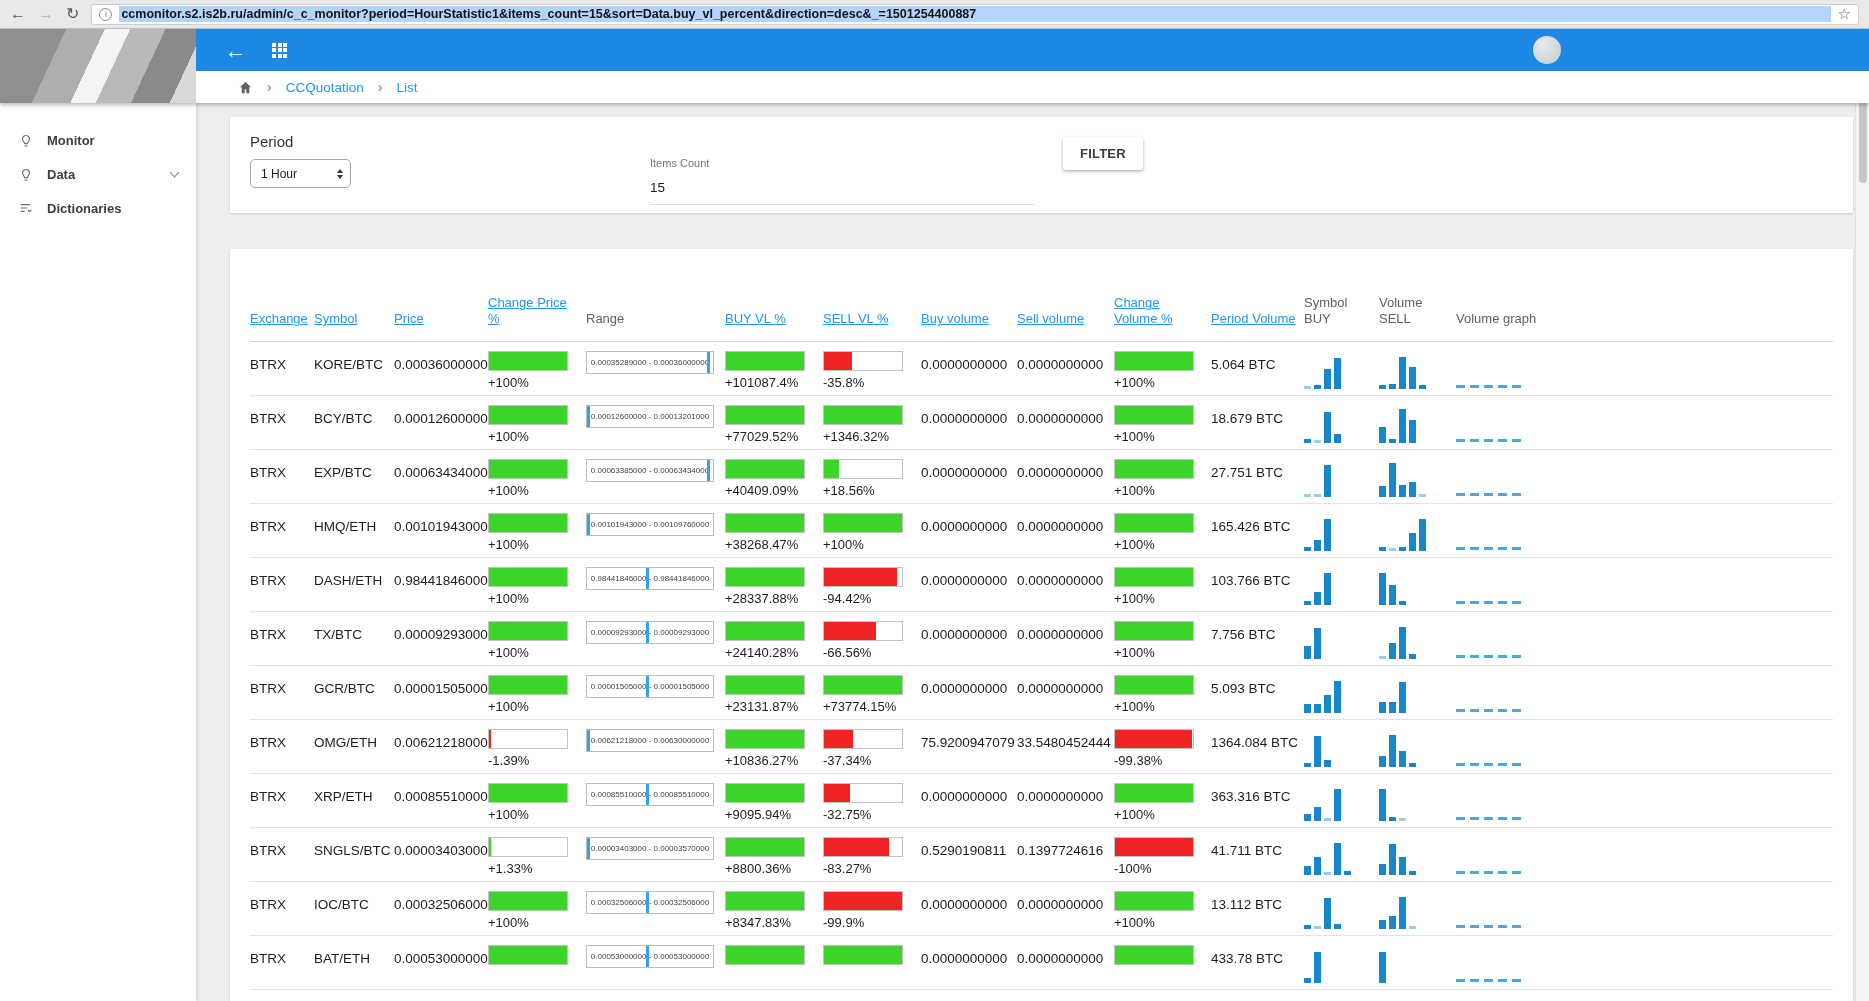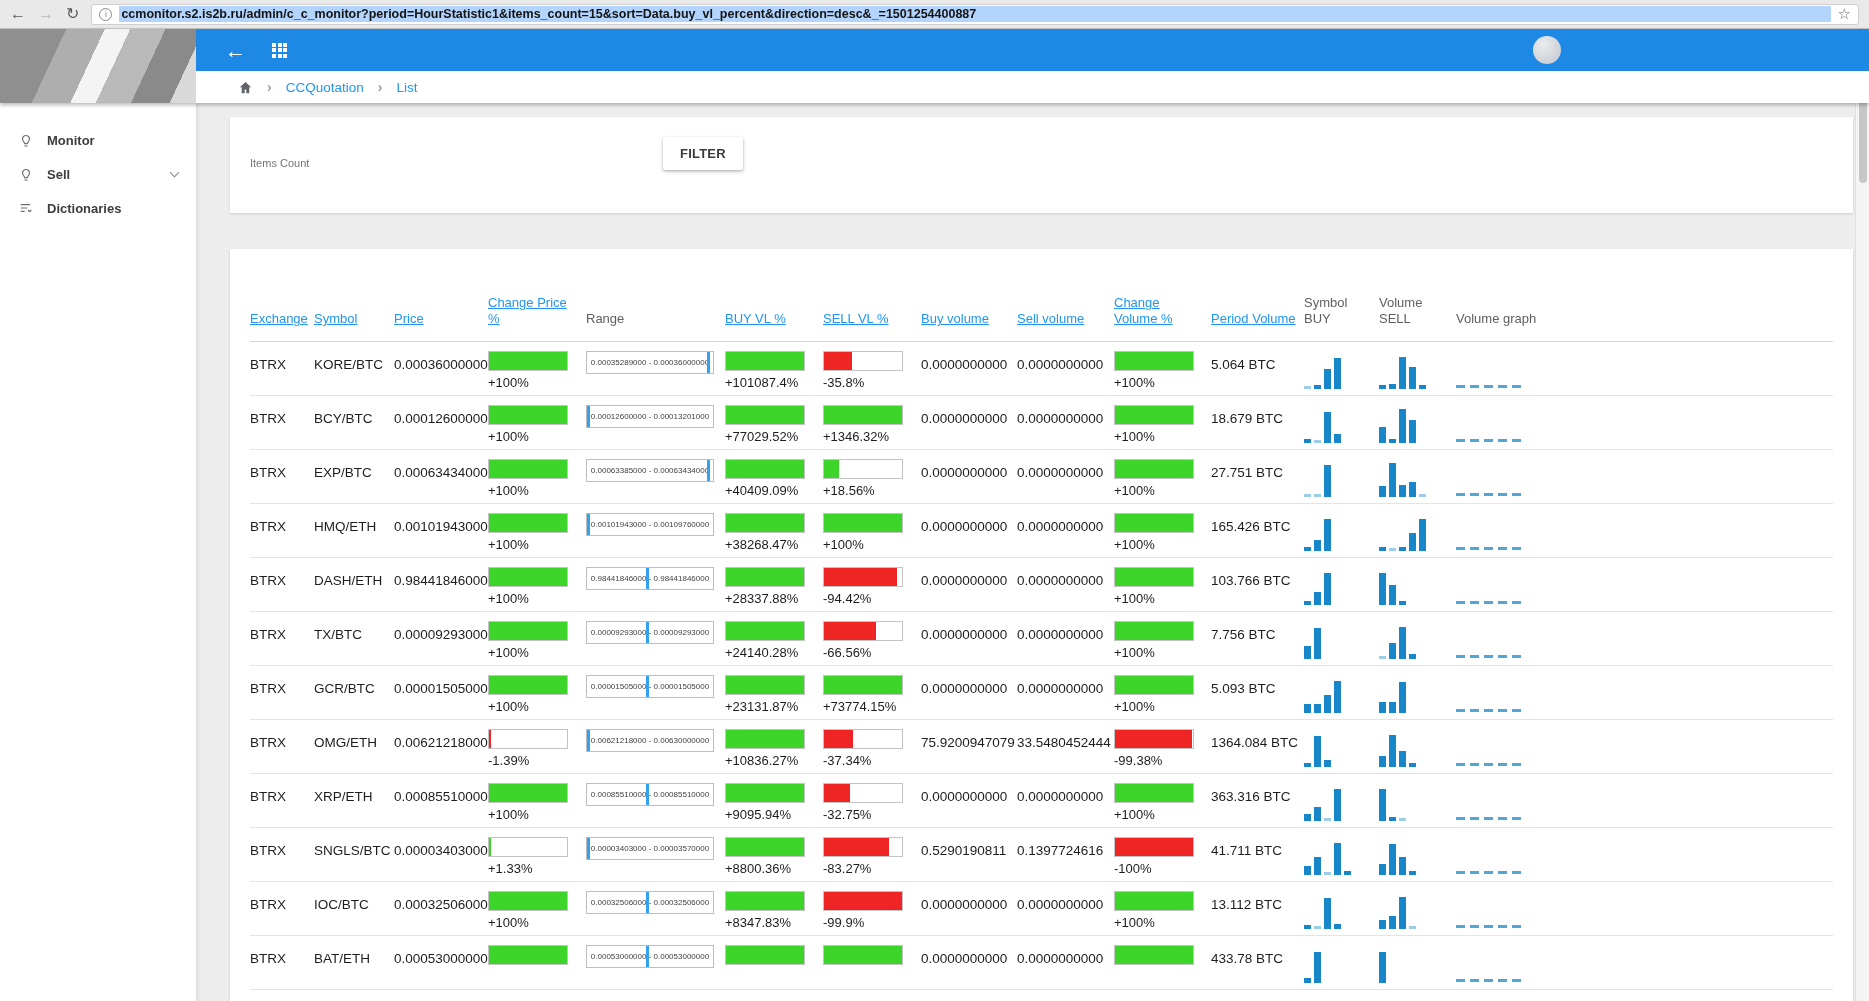--- a/index.html
+++ b/index.html
@@ -204,38 +204,49 @@
         </svg>
       </span>
       <span>Monitor</span>
     </div>
     <div class="side-item">
       <span class="sicon">
         <svg width="16" height="16" viewBox="0 0 24 24" fill="none" stroke="#6f6f6f" stroke-width="1.7">
           <path d="M9.5 21h5M10 17.5c0-2.5-3.2-3.4-3.2-7A5.2 5.2 0 0112 5.2a5.2 5.2 0 015.2 5.3c0 3.6-3.2 4.5-3.2 7z"></path>
         </svg>
       </span>
-      <span>Sell</span>
+      <span>Data</span>
       <span class="chev-down"></span>
     </div>
     <div class="side-item">
       <span class="sicon">
         <svg width="16" height="16" viewBox="0 0 24 24" fill="none" stroke="#6f6f6f" stroke-width="1.8">
           <path d="M4 7h14M4 12h10M4 17h6M15 15l2.5 2.5L20 15"></path>
         </svg>
       </span>
       <span>Dictionaries</span>
     </div>
   </div>
 
   <div class="main">
 
     <div class="filter-card">
+      <div class="period-block">
+        <div class="field-title">Period</div>
+        <div class="select">
+          <span>1 Hour</span>
+          <span class="stepper">
+              <i class="up"></i>
+              <i class="dn"></i>
+            </span>
+        </div>
+      </div>
       <div class="items-block">
         <div class="small-label">Items Count</div>
+        <div class="items-value">15</div>
       </div>
       <button class="filter-btn">FILTER</button>
     </div>
 
     <div class="table-card">
       <table>
         <colgroup>
           <col style="width:64px">
             <col style="width:80px">
             <col style="width:94px">

